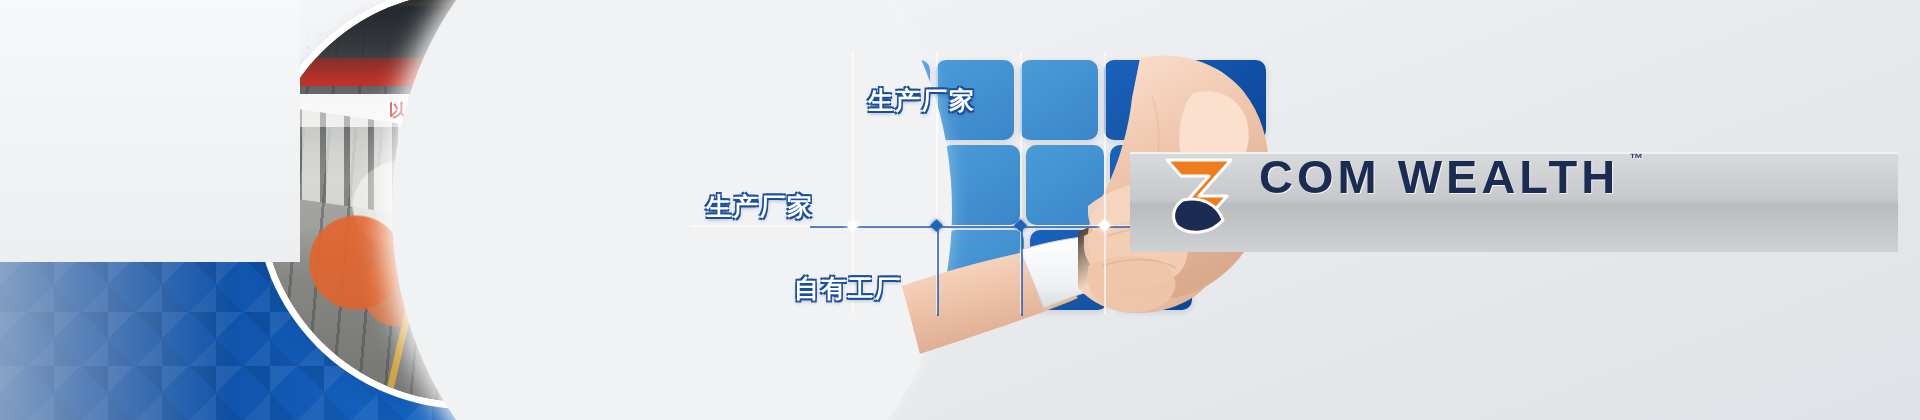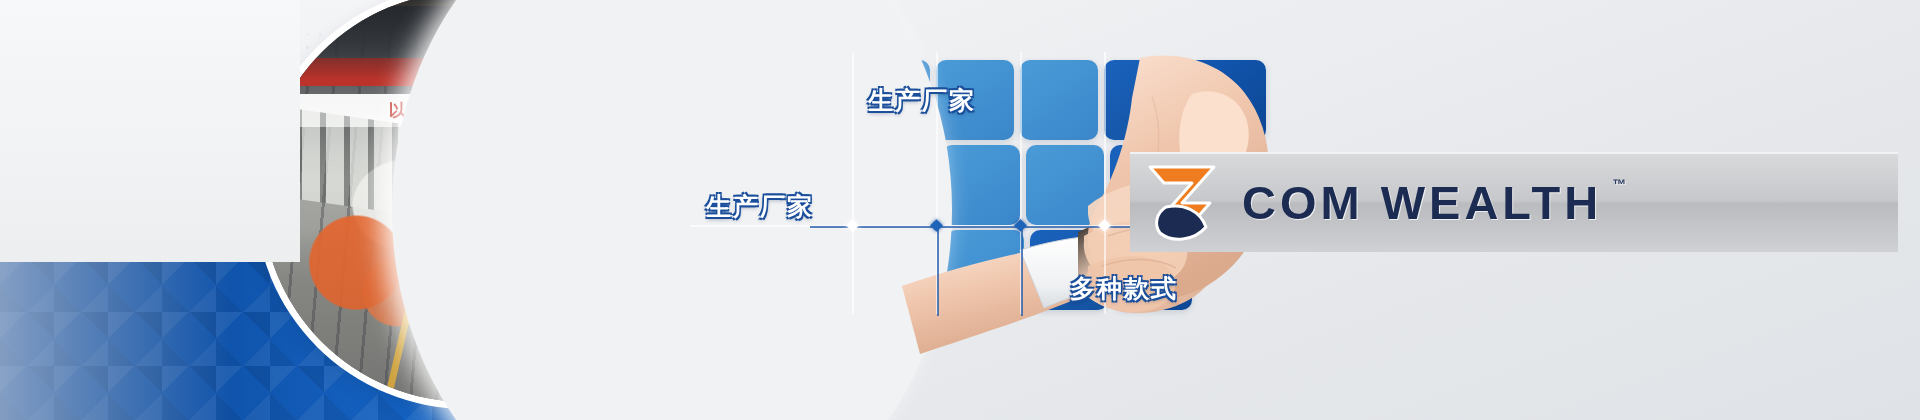--- a/index.html
+++ b/index.html
@@ -208,22 +208,22 @@
   .node.dark { background:#1d63b8; box-shadow:0 0 4px rgba(20,70,150,.8); }
 
   
   .logo-plate {
     position:absolute;
     left:1130px; top:152px;
     width:768px; height:100px;
     background:linear-gradient(180deg,#d9dadc 0%, #c6c8cb 48%, #b9bbbf 52%, #cfd1d4 100%);
     z-index:45;
     display:flex;
-    align-items:center;
-    padding-left:6px;
+    align-items:flex-start;
+    padding-left:23px;
   }
   .logo-plate::after {
     content:"";
     position:absolute; left:0; right:0; top:0; height:2px;
     background:rgba(255,255,255,.65);
   }
   .logo-mark {
     position:relative;
     width:92px; height:86px;
     flex:0 0 auto;
@@ -386,21 +386,21 @@
       <div class="gline-v gline-dark" style="left:247px; top:226px; height:90px;"></div>
       <div class="gline-v gline-dark" style="left:331px; top:226px; height:90px;"></div>
       <div class="node" style="left:158px; top:221px;"></div>
       <div class="node dark" style="left:242px; top:221px;"></div>
       <div class="node dark" style="left:326px; top:221px;"></div>
       <div class="node" style="left:410px; top:221px;"></div>
     </div>
 
     <div class="tile-label" style="left:178px; top:84px;">生产厂家</div>
     <div class="tile-label" style="left:16px;  top:190px;">生产厂家</div>
-    <div class="tile-label" style="left:380px; top:272px;">多种款式</div>
+    <div class="tile-label" style="left:104px; top:272px;">自有工厂</div>
   </div>
 
   <div class="logo-plate">
     <svg class="logo-mark" viewBox="0 0 92 86">
       <path d="M14,8 H78 L46,44 H74 L60,60 H24 L56,24 H28 Z" fill="#ef7d1f" stroke="#ffffff" stroke-width="3" stroke-linejoin="round"></path>
       <path d="M30,48 C48,44 64,52 70,68 C58,82 36,84 24,74 C18,66 20,54 30,48 Z" fill="#1c2b52" stroke="#ffffff" stroke-width="3" stroke-linejoin="round"></path>
     </svg>
     <div class="logo-text">
       <div class="logo-en">
         <span>COM WEALTH</span>

